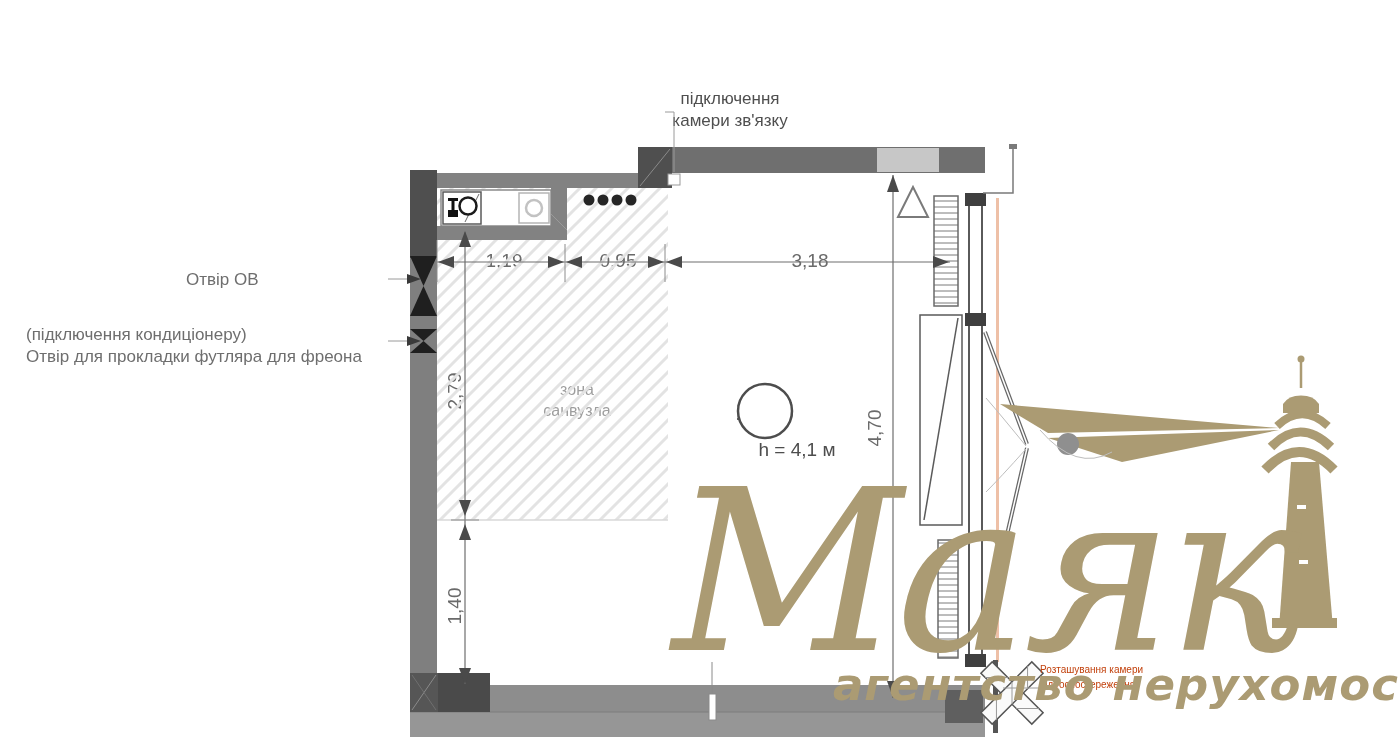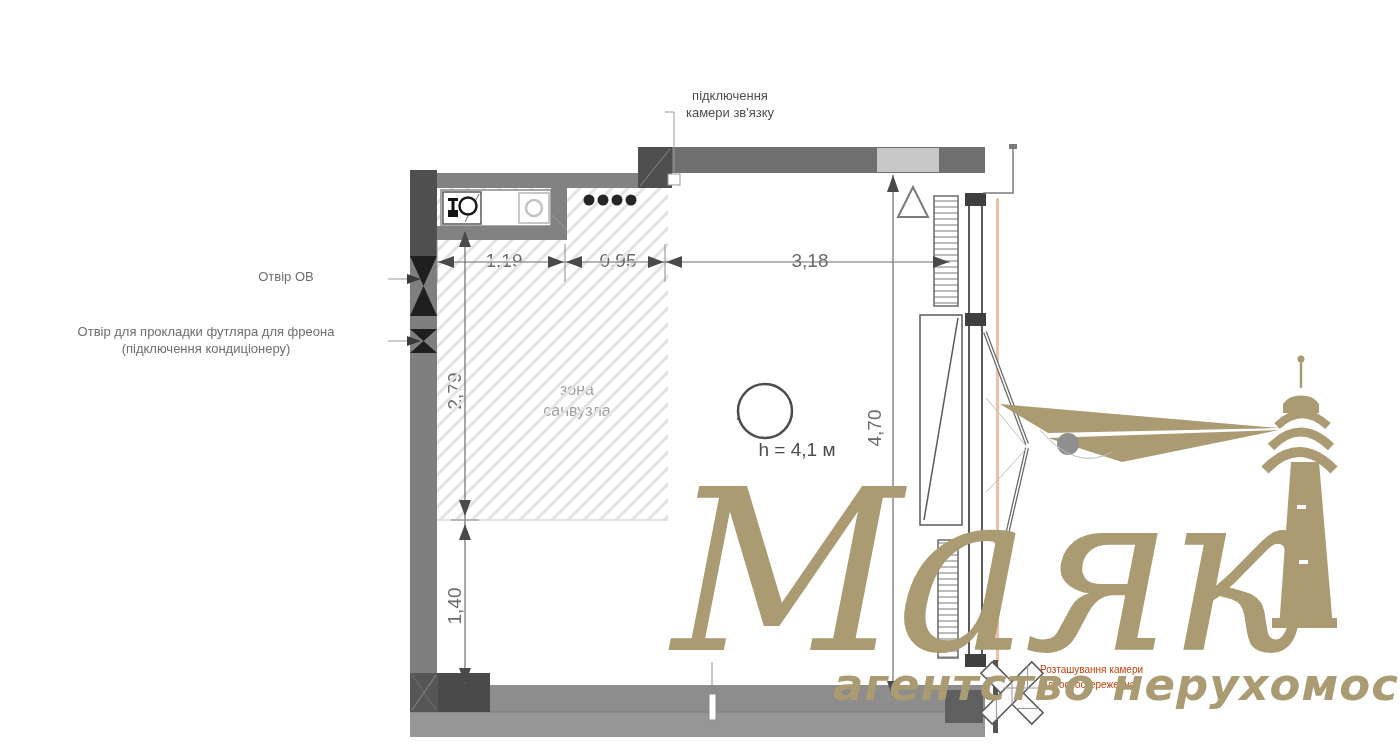--- a/index.html
+++ b/index.html
@@ -1,31 +1,31 @@
 <!DOCTYPE html>
 <html><head>
 <meta charset="utf-8">
 <style>
   html,body{margin:0;padding:0;background:#fff;}
   .stage{position:relative;width:1400px;height:749px;background:#fff;overflow:hidden;
          font-family:"Liberation Sans",sans-serif;}
   .stage svg{position:absolute;left:0;top:0;}
   .layer-plan{z-index:1;}
   .layer-watermark{z-index:3;pointer-events:none;}
-  .lbl{position:absolute;color:#6e6e6e;font-size:13px;line-height:1.3;}
+  .lbl{position:absolute;color:#6e6e6e;font-size:17px;line-height:1.3;}
   .lbl.dark{color:#4f4f4f;}
   .lbl.light{color:#9e9e9e;}
   .dim{position:absolute;color:#6a6a6a;font-size:19px;text-align:center;background:#fff;
        padding:0 3px;white-space:nowrap;}
   .dim.rot{transform:rotate(-90deg);transform-origin:center center;}
   .unit-num{position:absolute;left:725px;top:397px;width:80px;text-align:center;
             font-size:25px;color:#4d4d4d;letter-spacing:1px;}
   .unit-h{position:absolute;left:732px;top:439px;width:130px;text-align:center;
           font-size:19px;color:#4d4d4d;}
-  .txt-right{text-align:center;}
+  .txt-right{text-align:left;}
   .txt-center{text-align:center;}
   .camera-note{position:absolute;left:1040px;top:663px;font-size:10px;color:#c2410c;
                line-height:1.45;z-index:2;}
 </style>
 </head>
 <body>
 
 <div class="stage">
 
   <svg class="layer-plan" width="1400" height="749" viewBox="0 0 1400 749">
@@ -191,22 +191,22 @@
   </svg>
 
   <div class="lbl dark txt-center" style="left:660px;top:88px;width:140px;">
     <div>підключення</div>
     <div>камери зв'язку</div>
   </div>
 
   <div class="lbl txt-right" style="left:186px;top:269px;width:200px;">Отвір ОВ</div>
 
   <div class="lbl txt-right" style="left:26px;top:324px;width:360px;">
+    <div>(підключення кондиціонеру)</div>
     <div>Отвір для прокладки футляра для фреона</div>
-    <div>(підключення кондиціонеру)</div>
   </div>
 
   <div class="lbl light txt-center" style="left:507px;top:380px;width:140px;font-size:16px;">
     <div>зона</div>
     <div>санвузла</div>
   </div>
 
   <div class="unit-num">1005</div>
   <div class="unit-h">h = 4,1 м</div>
 

